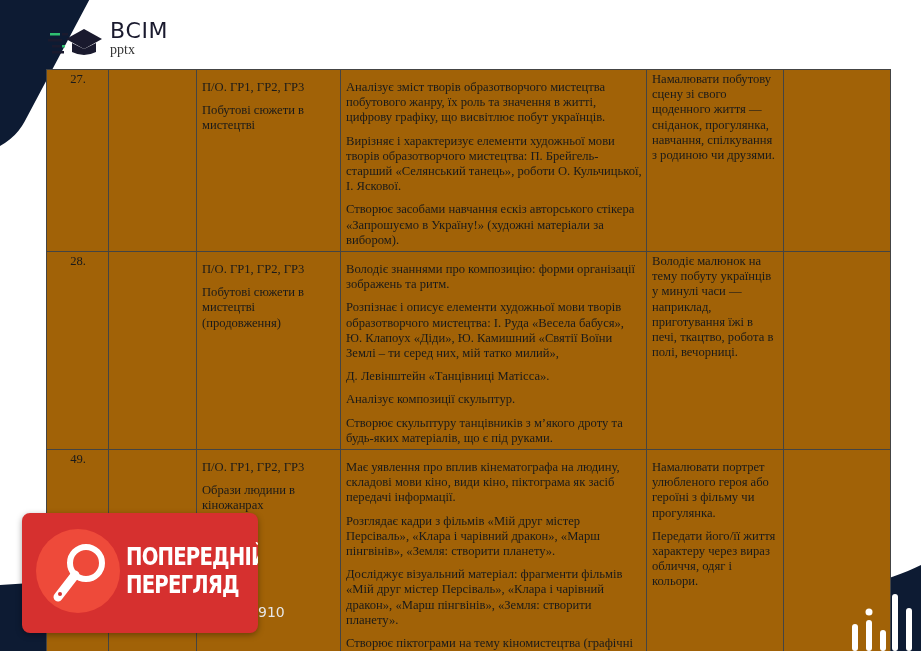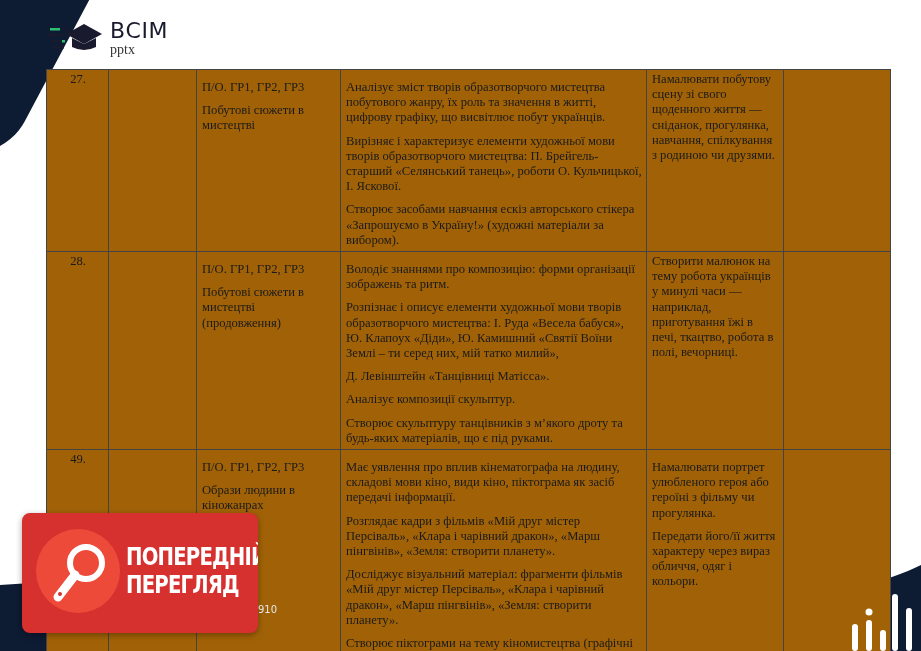--- a/index.html
+++ b/index.html
@@ -1,31 +1,31 @@
 <!DOCTYPE html>
 <html><head>
 <meta charset="utf-8">
 <style>
   html,body{margin:0;padding:0;}
   body{width:921px;height:651px;position:relative;overflow:hidden;background:#ffffff;font-family:"Liberation Serif","DejaVu Serif",serif;}
   .bg-corner-tl{position:absolute;left:-60px;top:-40px;width:110px;height:200px;background:#0d1b33;transform:rotate(28deg);border-radius:0 0 60px 0;}
   .bg-bottom{position:absolute;left:0;top:0;width:921px;height:651px;pointer-events:none;}
-  .logo{position:absolute;left:48px;top:20px;display:flex;align-items:flex-start;gap:6px;}
+  .logo{position:absolute;left:48px;top:20px;display:flex;align-items:flex-end;gap:6px;}
   .logo-mark{width:56px;height:32px;position:relative;}
   .logo-text{display:flex;flex-direction:column;line-height:1;}
   .logo-title{font-family:"DejaVu Sans",sans-serif;font-size:22px;color:#1a1a2e;letter-spacing:0.5px;}
   .logo-sub{font-family:Liberation Serif, serif;font-size:14px;color:#333;margin-top:1px;}
   table.plan{position:absolute;left:46px;top:69px;border-collapse:collapse;table-layout:fixed;width:844px;background:#a16207;}
   table.plan td{border:1px solid #444;vertical-align:top;font-size:12.6px;line-height:15.2px;color:#1a1a1a;padding:2px 4px 3px 5px;}
   td.num{text-align:center;}
   .cell-line{display:block;margin-top:8px;}
   .preview-badge{position:absolute;left:22px;top:513px;width:236px;height:120px;background:#d6302f;border-radius:8px;box-shadow:0 2px 6px rgba(0,0,0,0.35);overflow:hidden;}
   .preview-circle{position:absolute;left:14px;top:16px;width:84px;height:84px;border-radius:50%;background:#ee4a3a;}
   .preview-text{position:absolute;left:104px;top:30px;color:#fff;font-family:"DejaVu Sans",sans-serif;font-weight:bold;font-size:24px;line-height:28px;letter-spacing:-1px;transform:scaleX(0.82);transform-origin:left top;}
-  .page-number{position:absolute;left:258px;top:604px;color:#e6e6e6;font-family:"DejaVu Sans",sans-serif;font-size:10px;}
+  .page-number{position:absolute;left:258px;top:604px;color:#e6e6e6;font-family:"DejaVu Sans",sans-serif;font-size:14px;}
   .brand-bars{position:absolute;left:848px;top:586px;width:70px;height:65px;}
 </style>
 </head>
 <body>
 
 <div class="bg-corner-tl"></div>
 <svg class="bg-bottom" viewBox="0 0 921 651" preserveAspectRatio="none">
   <path d="M0 585 C 200 570, 450 612, 700 604 C 820 600, 880 585, 921 565 L 921 651 L 0 651 Z" fill="#0d1b33"></path>
 </svg>
 
@@ -78,21 +78,21 @@
       <span class="cell-line">П/О. ГР1, ГР2, ГР3</span>
       <span class="cell-line">Побутові сюжети в мистецтві (продовження)</span>
     </td>
     <td>
       <span class="cell-line">Володіє знаннями про композицію: форми організації зображень та ритм.</span>
       <span class="cell-line">Розпізнає і описує елементи художньої мови творів образотворчого мистецтва: І. Руда «Весела бабуся», Ю. Клапоух «Діди», Ю. Камишний «Святії Воїни Землі – ти серед них, мій татко милий»,</span>
       <span class="cell-line">Д. Левінштейн «Танцівниці Матісса».</span>
       <span class="cell-line">Аналізує композиції скульптур.</span>
       <span class="cell-line">Створює скульптуру танцівників з м’якого дроту та будь-яких матеріалів, що є під руками.</span>
     </td>
-    <td>Створити малюнок на тему робота українців у минулі часи — наприклад, приготування їжі в печі, ткацтво, робота в полі, вечорниці.</td>
+    <td>Володіє малюнок на тему побуту українців у минулі часи — наприклад, приготування їжі в печі, ткацтво, робота в полі, вечорниці.</td>
     <td></td>
   </tr>
   <tr style="height:179px">
     <td class="num">49.</td>
     <td></td>
     <td>
       <span class="cell-line">П/О. ГР1, ГР2, ГР3</span>
       <span class="cell-line">Образи людини в кіножанрах</span>
     </td>
     <td>

